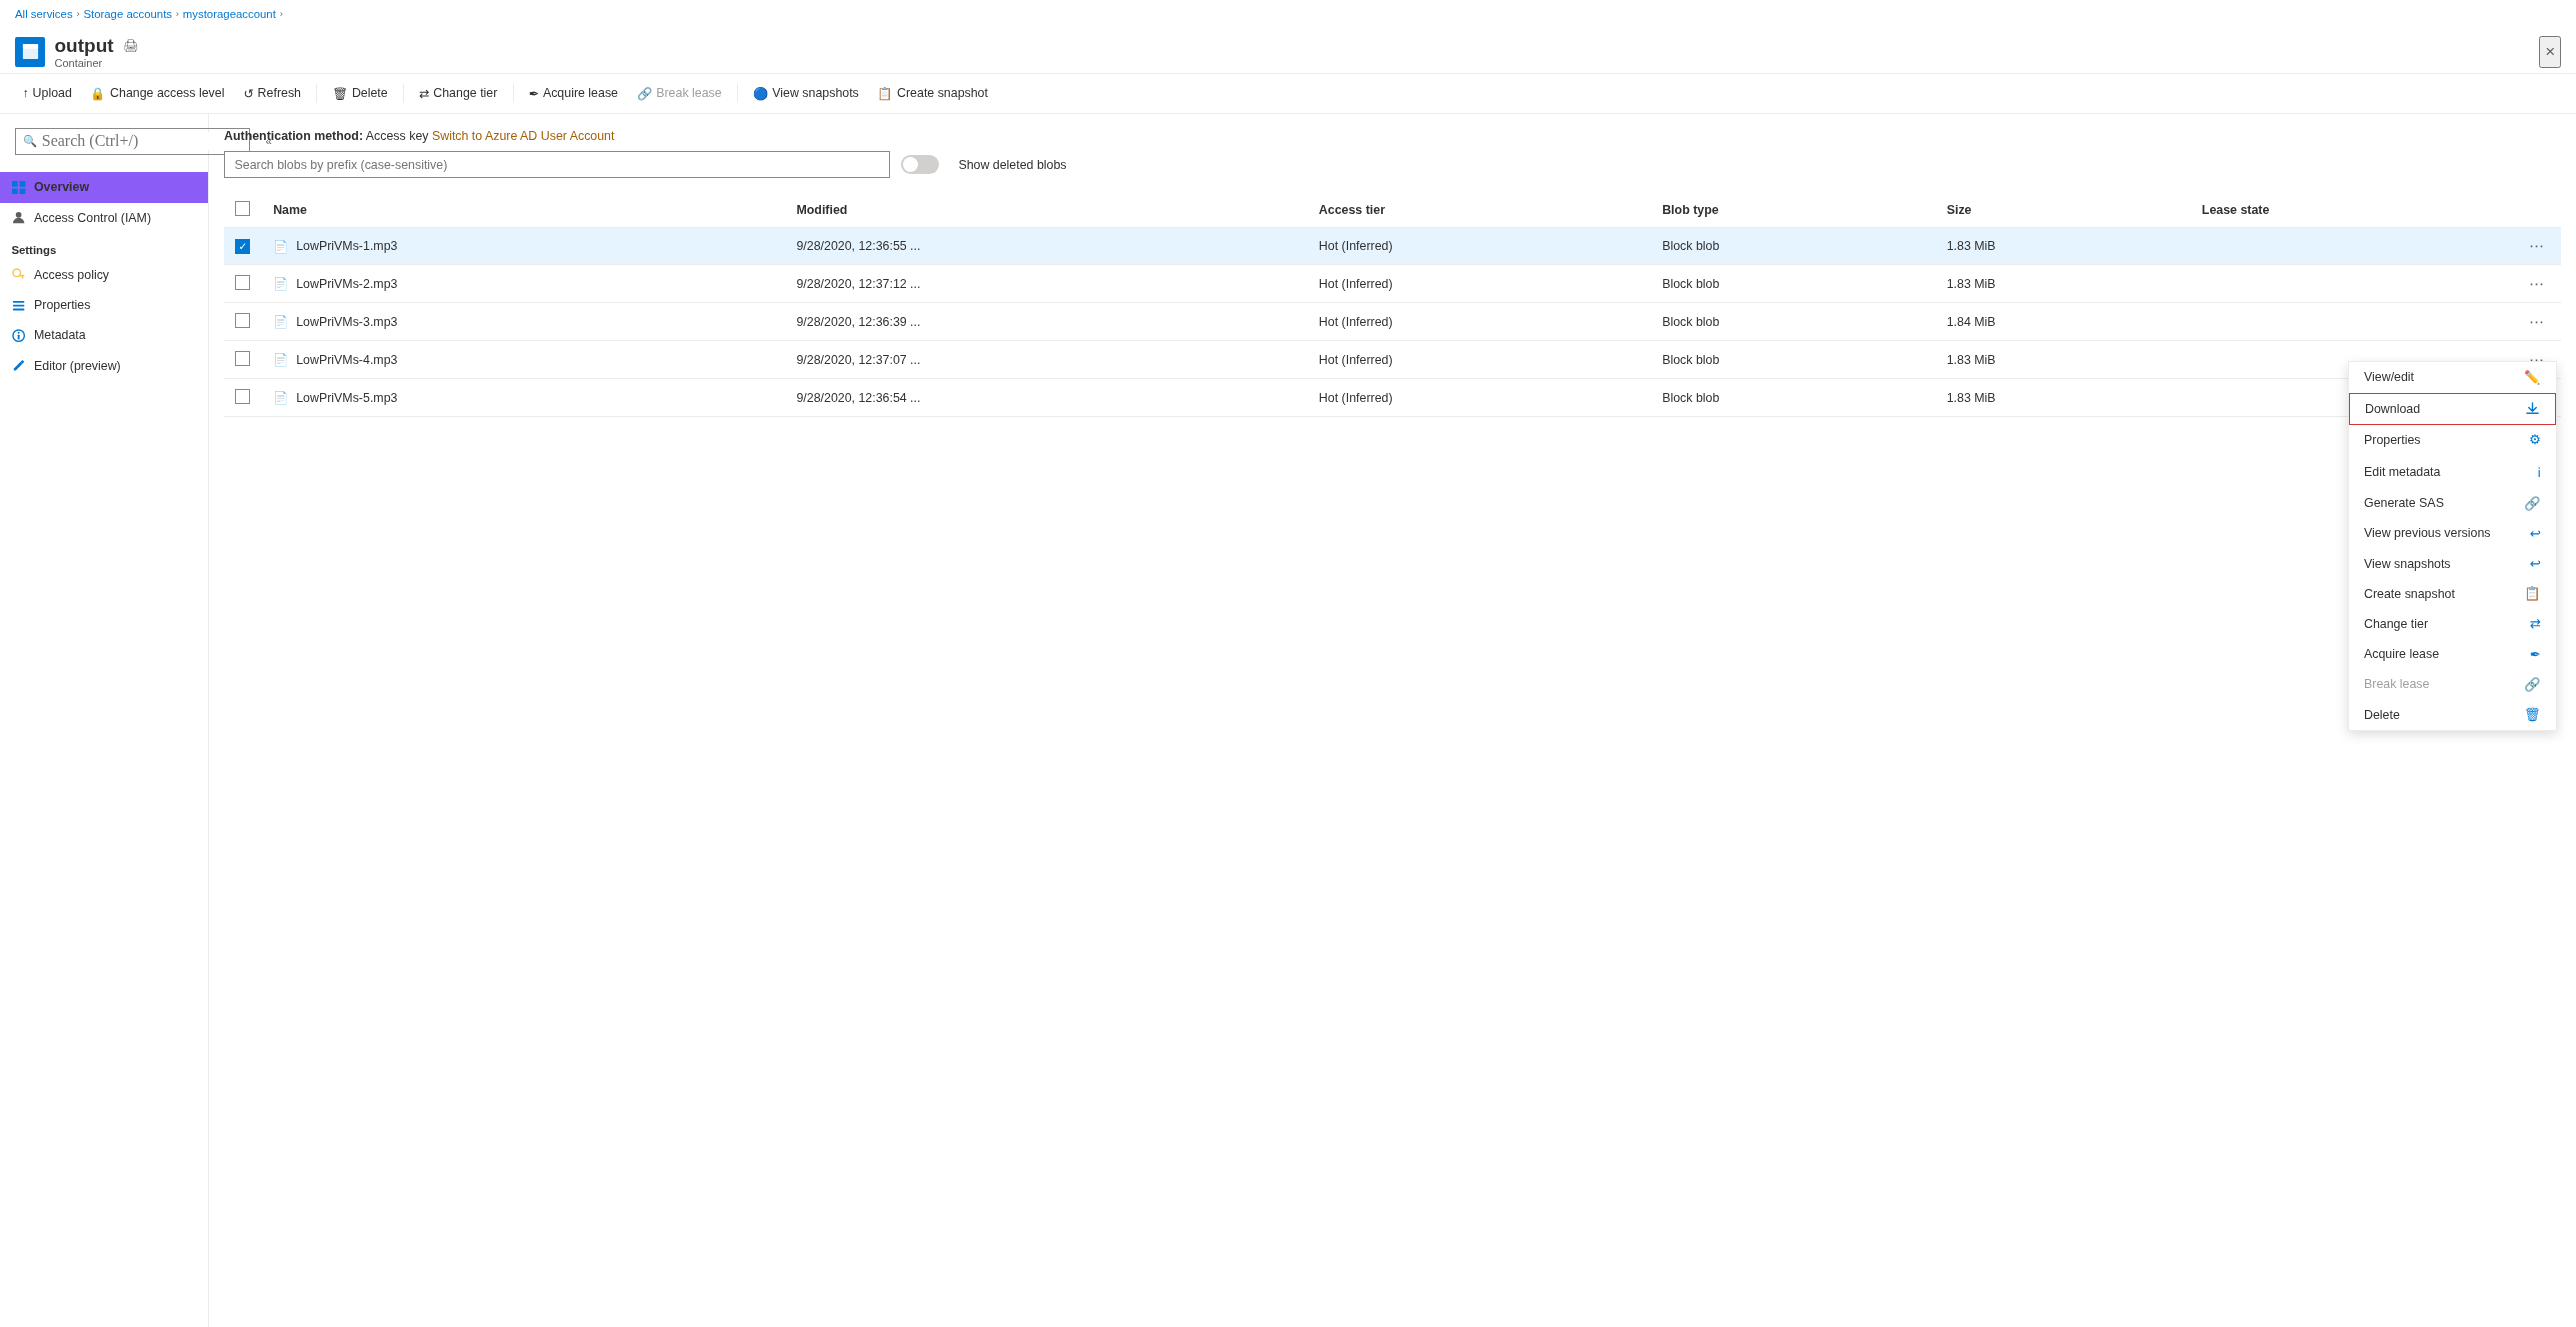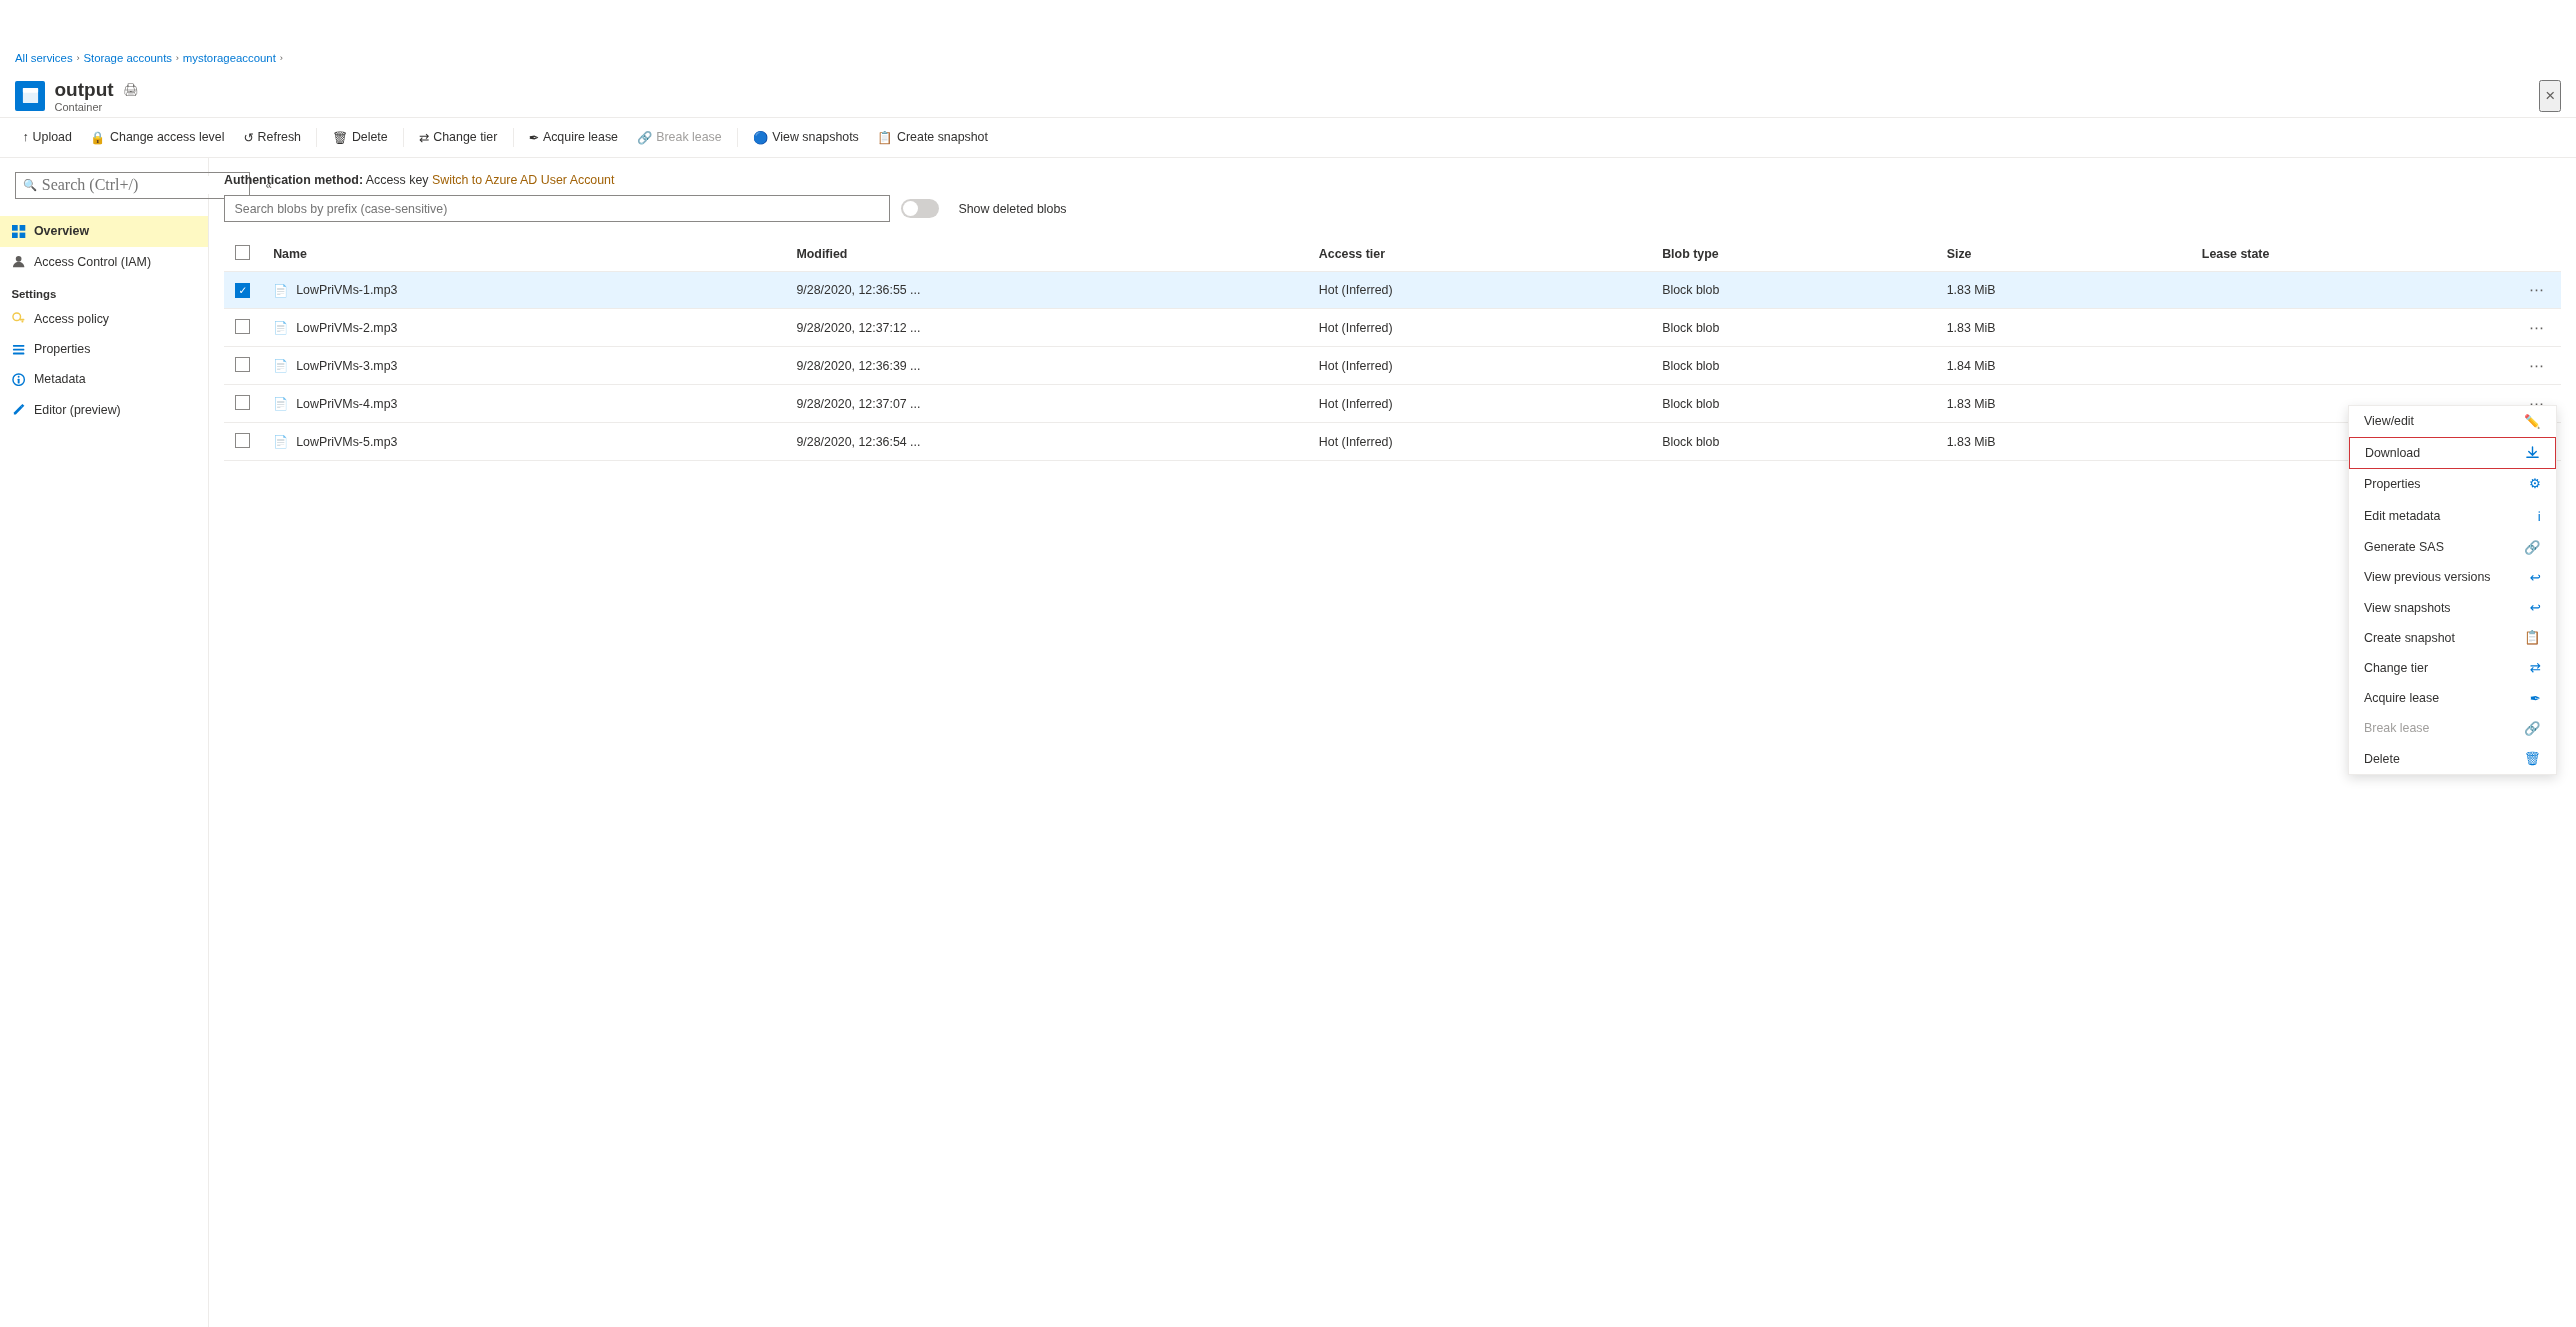--- a/index.html
+++ b/index.html
@@ -1,19 +1,19 @@
 <!DOCTYPE html>
 <html style="font-size:15px"><head>
   <meta charset="utf-8">
   <style>
     * { box-sizing: border-box; margin: 0; padding: 0; }
     body { font-family: 'Segoe UI', Arial, sans-serif; font-size: 12.4px; color: #323130; background: #fff; }
 
     
-    .breadcrumb { display: flex; padding: 7.6px 15px; font-size: 11.4px; color: #0078d4; gap: 3.8px; margin-top: 44px; }
+    .breadcrumb { display: flex; padding: 7.6px 15px; font-size: 11.4px; color: #0078d4; gap: 3.8px; }
     .breadcrumb span { color: #323130; }
     .breadcrumb a { color: #0078d4; text-decoration: none; }
     .breadcrumb .sep { color: #605e5c; font-size: 9.5px; }
 
     
     .page-header { display: flex; align-items: center; padding: 7.6px 15px 3.8px 15px; border-bottom: 1px solid #edebe9; }
     .page-icon { width: 30px; height: 30px; margin-right: 9.5px; background: #0078d4; border-radius: 1.9px; display: flex; align-items: center; justify-content: center; }
     .page-icon svg { fill: #fff; }
     .page-title-group { flex: 1; }
     .page-title { font-size: 19px; font-weight: 600; color: #323130; }
@@ -23,21 +23,21 @@
     
     .layout { display: flex; height: calc(100vh - 95px); }
 
     
     .sidebar { width: 209px; border-right: 1px solid #edebe9; padding: 7.6px 0; flex-shrink: 0; }
     .search-box { display: flex; align-items: center; border: 1px solid #8a8886; margin: 5.7px 7.6px; padding: 3.8px 7.6px; gap: 3.8px; }
     .search-box input { border: none; outline: none; font-size: 16px; flex: 1; color: #323130; font-family: Liberation Serif, serif; }
     .sidebar-collapse { cursor: pointer; color: #605e5c; font-size: 11.4px; padding: 0 3.8px; }
     .sidebar-nav { margin-top: 7.6px; }
     .nav-item { display: flex; align-items: center; padding: 7.6px 11.4px; cursor: pointer; gap: 7.6px; font-size: 12.4px; color: #323130; }
-    .nav-item.active { background: #fef9c3; font-weight: 600; }
+    .nav-item.active { background: #8b5cf6; font-weight: 600; }
     .nav-icon { width: 15px; height: 15px; display: flex; align-items: center; justify-content: center; flex-shrink: 0; }
     .nav-section-label { font-size: 11.4px; font-weight: 600; color: #323130; padding: 11.4px 11.4px 3.8px 11.4px; }
 
     
     .toolbar { display: flex; align-items: center; padding: 7.6px 15px; border-bottom: 1px solid #edebe9; gap: 3.8px; flex-wrap: wrap; }
     .toolbar-btn { display: flex; align-items: center; gap: 3.8px; padding: 4.8px 7.6px; cursor: pointer; font-size: 12.4px; color: #323130; border: none; background: none; white-space: nowrap; }
     .toolbar-btn.disabled { color: #a19f9d; cursor: default; }
     .toolbar-sep { width: 1px; height: 19px; background: #edebe9; margin: 0 3.8px; }
 
     

